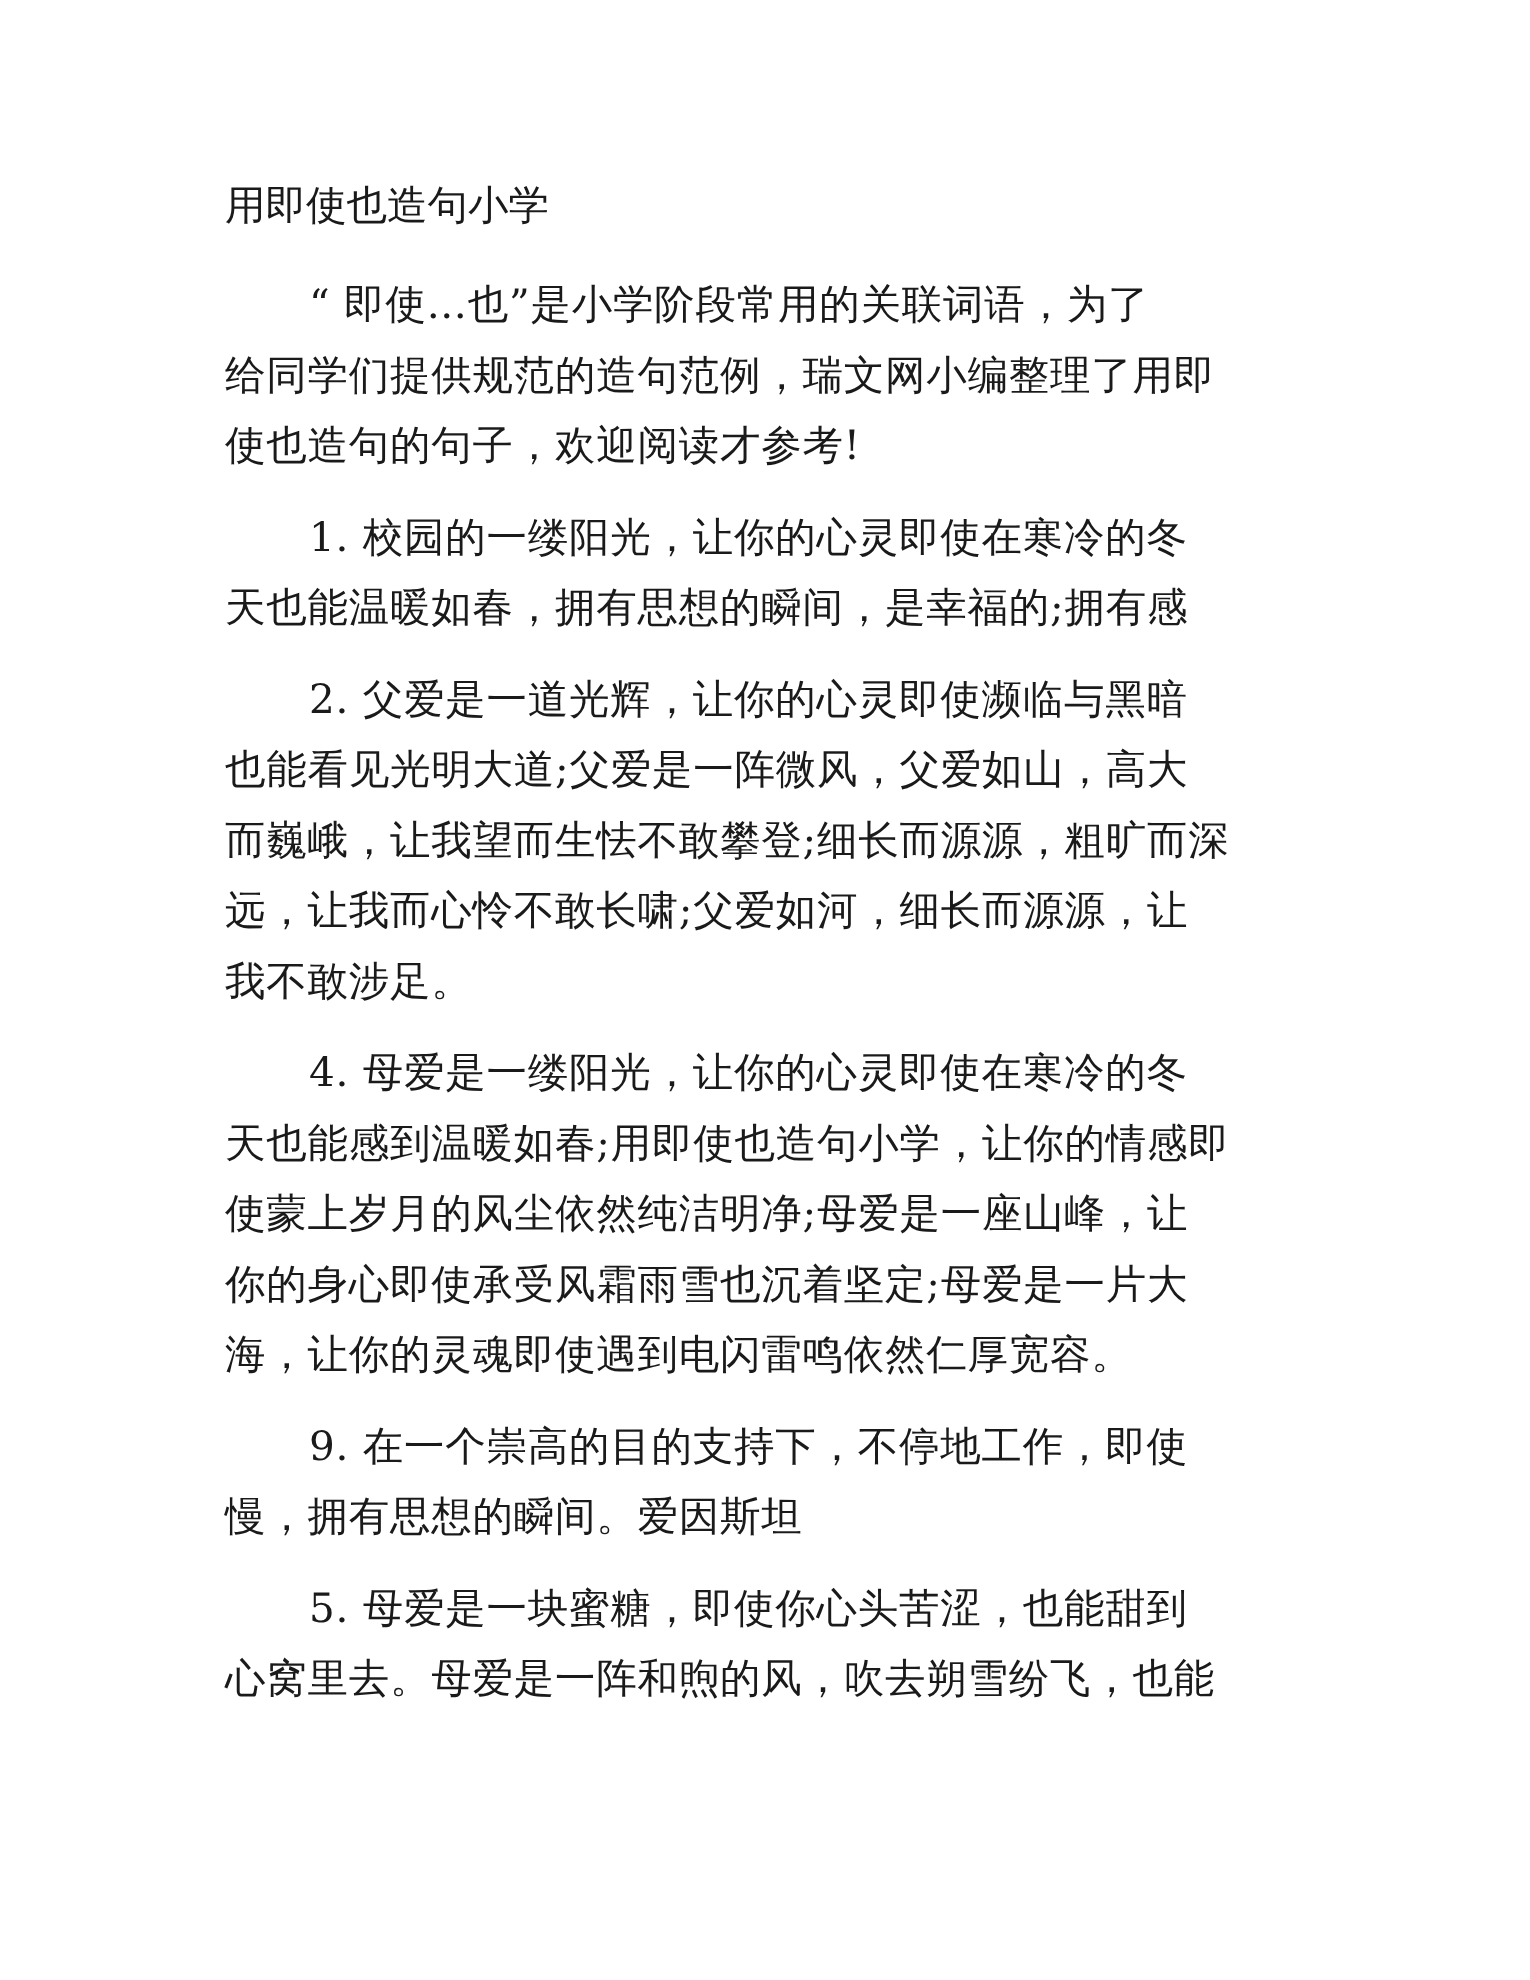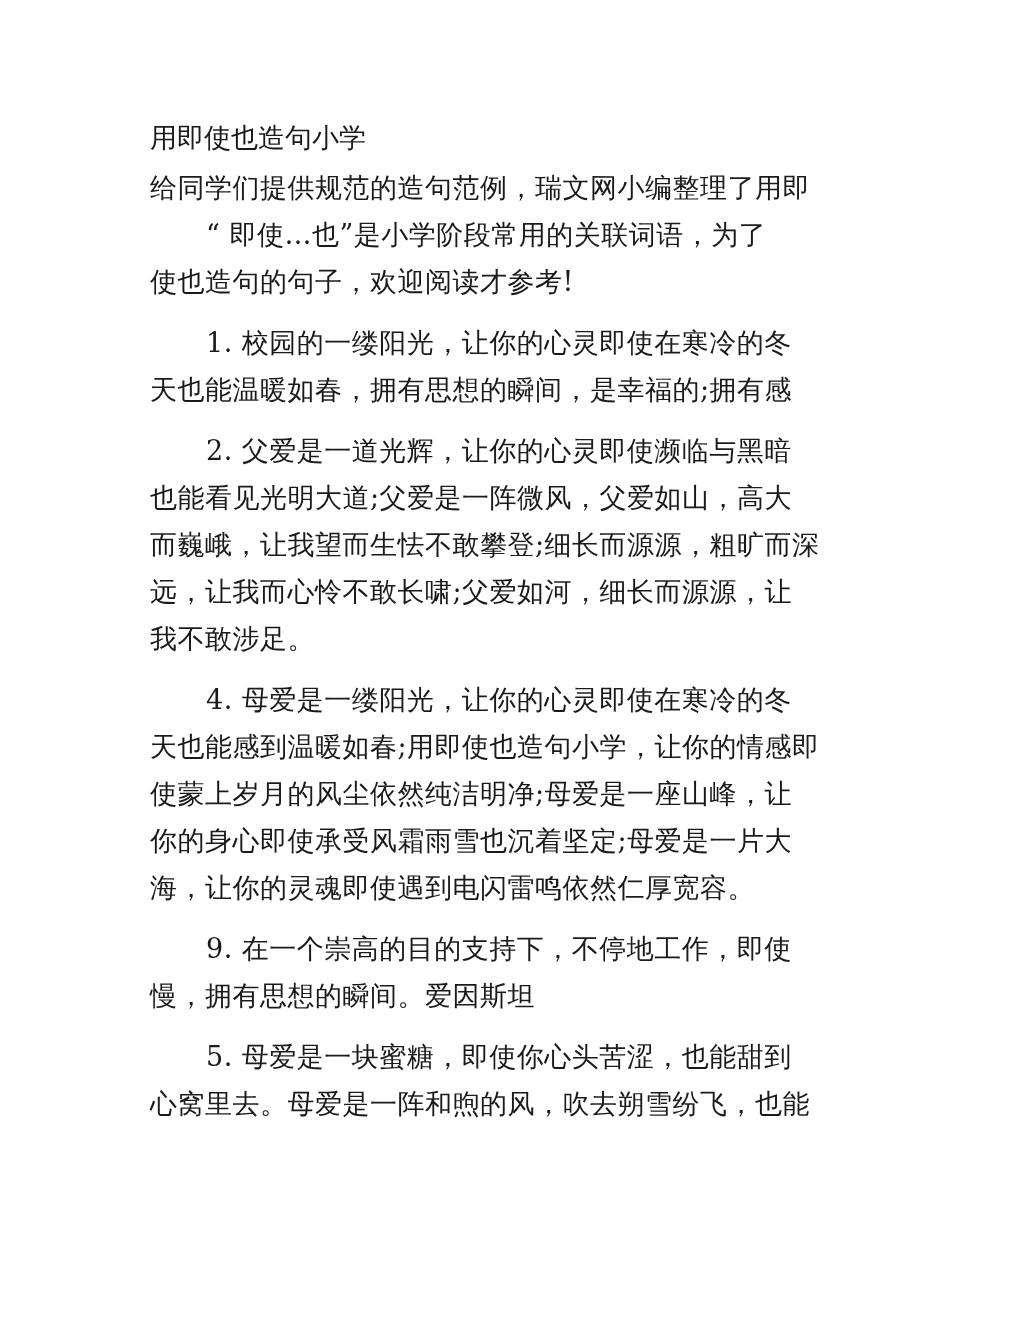--- a/index.html
+++ b/index.html
@@ -18,21 +18,21 @@
     .page {
       position: absolute;
       left: 150px;
       top: 118px;
       width: 730px;
     }
     .title {
       font-size: 27px;
       line-height: 40px;
       height: 40px;
-      margin: 0 0 6px 0;
+      margin: 0 0 22px 0;
       white-space: nowrap;
       letter-spacing: 0px;
       font-weight: normal;
     }
     .para {
       margin: 0 0 14px 0;
     }
     .line {
       display: block;
       font-size: 27px;
@@ -45,22 +45,22 @@
       padding-left: 56px;
     }
   </style>
 </head>
 <body>
 
 <div class="page">
   <h1 class="title">用即使也造句小学</h1>
 
   <div class="para">
+    <span class="line indent">“ 即使…也”是小学阶段常用的关联词语，为了</span>
     <span class="line">给同学们提供规范的造句范例，瑞文网小编整理了用即</span>
-    <span class="line indent">“ 即使…也”是小学阶段常用的关联词语，为了</span>
     <span class="line">使也造句的句子，欢迎阅读才参考!</span>
   </div>
 
   <div class="para">
     <span class="line indent">1. 校园的一缕阳光，让你的心灵即使在寒冷的冬</span>
     <span class="line">天也能温暖如春，拥有思想的瞬间，是幸福的;拥有感</span>
   </div>
 
   <div class="para">
     <span class="line indent">2. 父爱是一道光辉，让你的心灵即使濒临与黑暗</span>

